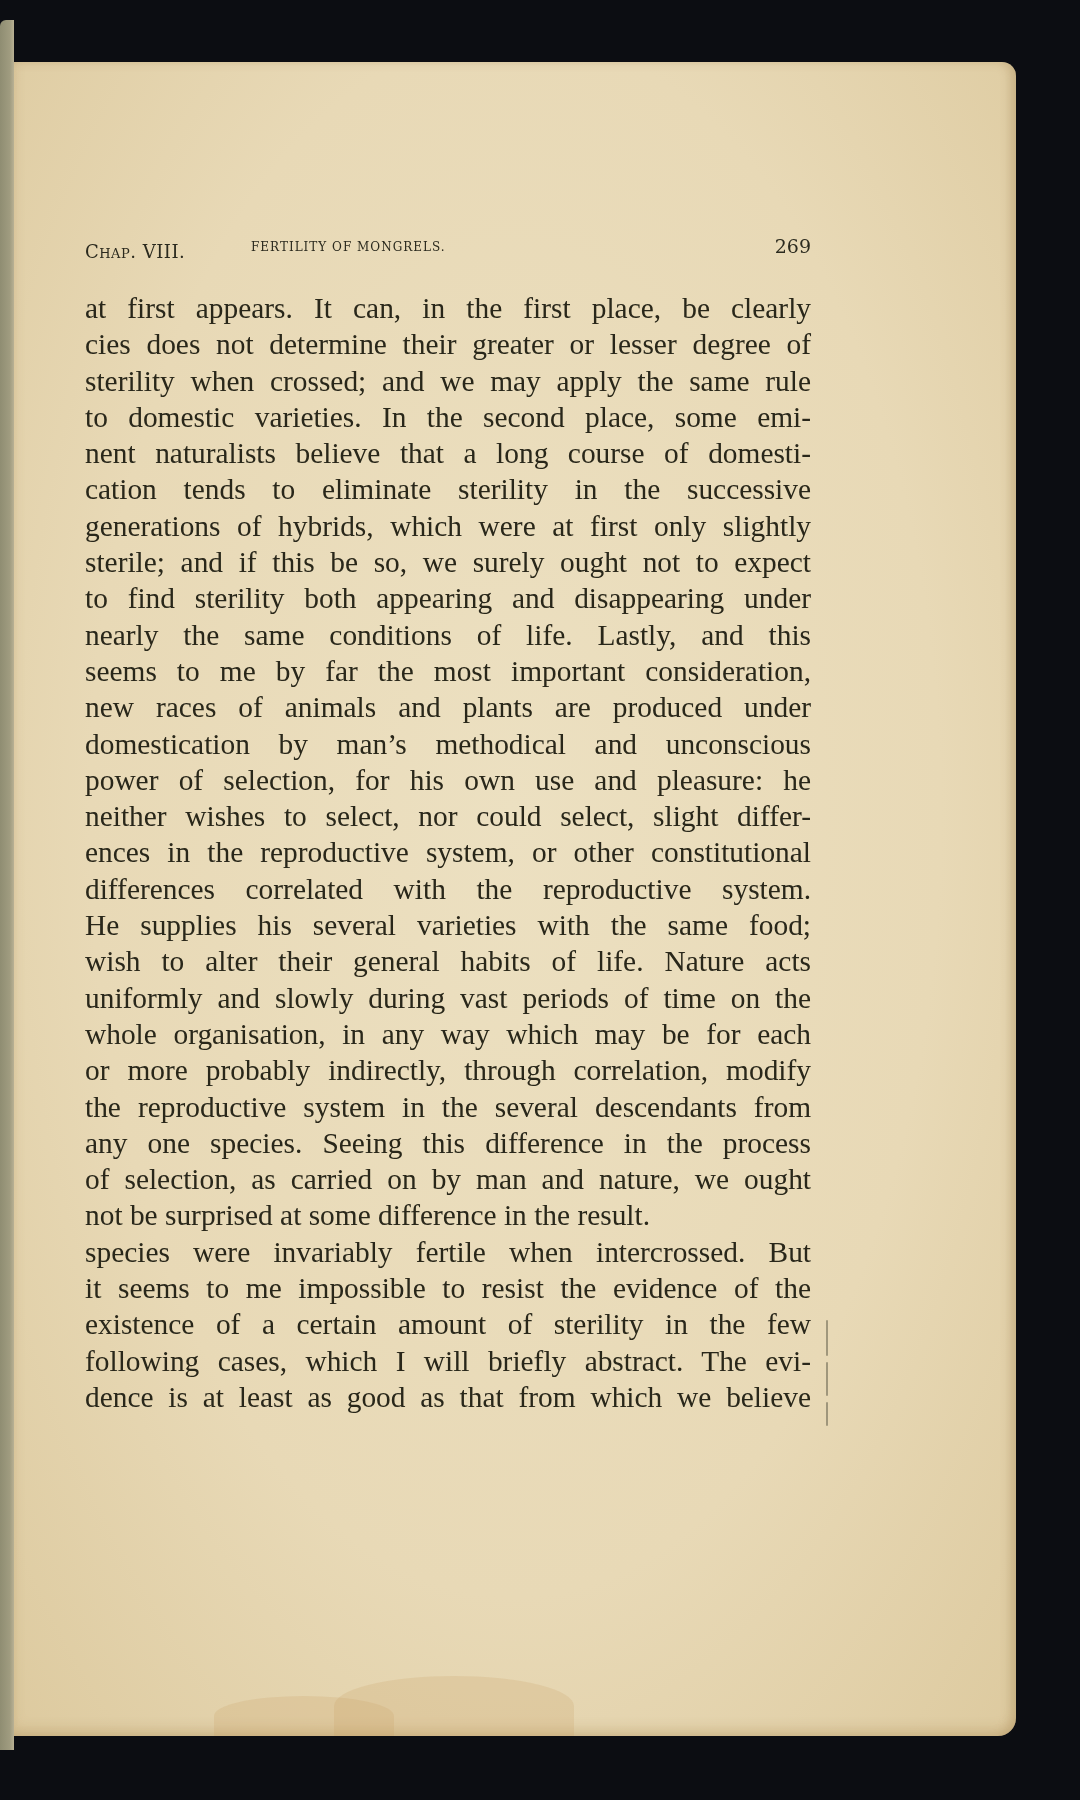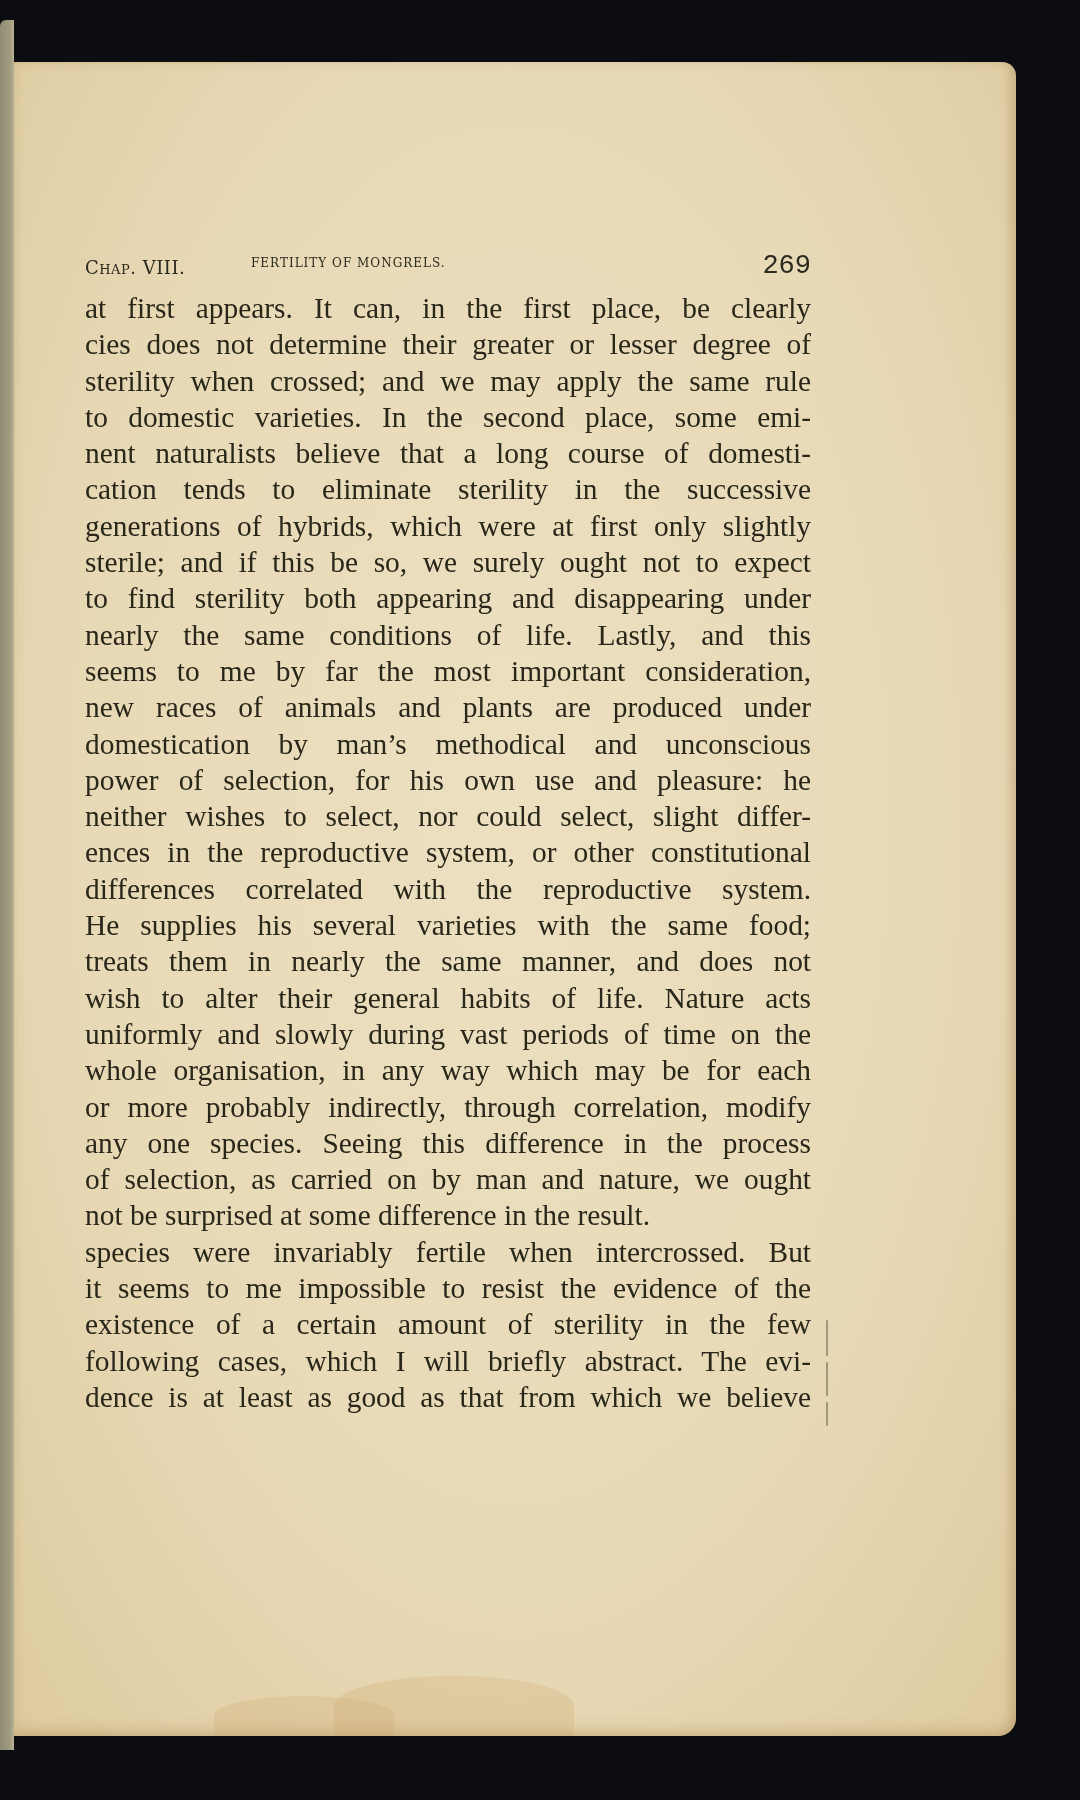--- a/index.html
+++ b/index.html
@@ -38,21 +38,21 @@
     .stain {
       position: absolute;
       bottom: 0;
       border-radius: 50% 50% 0 0;
       background: rgba(200,160,100,0.22);
     }
     .stain.s1 { left: 200px; width: 180px; height: 40px; }
     .stain.s2 { left: 320px; width: 240px; height: 60px; }
     .running-head {
       position: absolute;
-      top: 251px;
+      top: 235px;
       left: 85px;
       width: 726px;
       height: 34px;
       font-family: "DejaVu Serif", serif;
       color: #2b2a1e;
       text-align: center;
     }
     .rh-chapter {
       position: absolute;
       left: 0;
@@ -65,22 +65,21 @@
       position: absolute;
       left: 166px;
       top: 5px;
       font-size: 12px;
       letter-spacing: 1px;
     }
     .rh-page {
       position: absolute;
       right: 0;
       top: 0;
-      font-size: 27px;
-      font-family: Liberation Mono, monospace;
+      font-size: 19px;
     }
     .body-text {
       position: absolute;
       top: 290px;
       left: 85px;
       width: 726px;
       font-family: "Liberation Serif", serif;
       font-size: 29.4px;
       line-height: 36.3px;
       color: #29271a;
@@ -138,25 +137,25 @@
         <span class="line">to find sterility both appearing and disappearing under</span>
         <span class="line">nearly the same conditions of life.  Lastly, and this</span>
         <span class="line">seems to me by far the most important consideration,</span>
         <span class="line">new races of animals and plants are produced under</span>
         <span class="line">domestication by man’s methodical and unconscious</span>
         <span class="line">power of selection, for his own use and pleasure: he</span>
         <span class="line">neither wishes to select, nor could select, slight differ-</span>
         <span class="line">ences in the reproductive system, or other constitutional</span>
         <span class="line">differences correlated with the reproductive system.</span>
         <span class="line">He supplies his several varieties with the same food;</span>
-        <span class="line">treats them in nearly the same manner, and does not</span>
         <span class="line">wish to alter their general habits of life.  Nature acts</span>
         <span class="line">uniformly and slowly during vast periods of time on the</span>
         <span class="line">whole organisation, in any way which may be for each</span>
         <span class="line">or more probably indirectly, through correlation, modify</span>
+        <span class="line">the reproductive system in the several descendants from</span>
         <span class="line">any one species.  Seeing this difference in the process</span>
         <span class="line">of selection, as carried on by man and nature, we ought</span>
         <span class="line last">not be surprised at some difference in the result.</span>
       </div>
       <div>
         <span class="line">species were invariably fertile when intercrossed.  But</span>
         <span class="line">it seems to me impossible to resist the evidence of the</span>
         <span class="line">existence of a certain amount of sterility in the few</span>
         <span class="line">following cases, which I will briefly abstract.  The evi-</span>
         <span class="line">dence is at least as good as that from which we believe</span>

